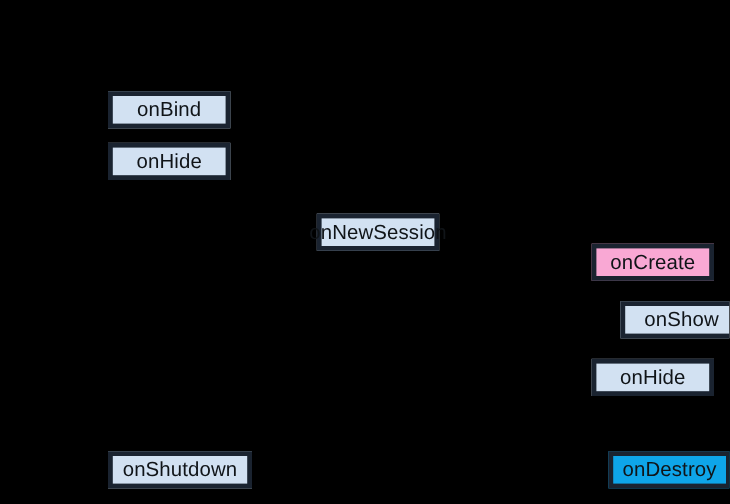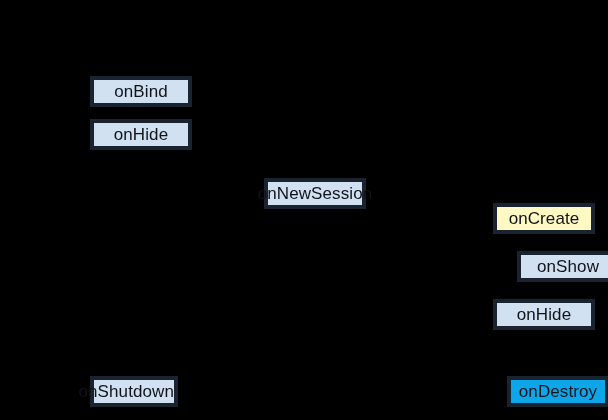--- a/index.html
+++ b/index.html
@@ -45,28 +45,28 @@
 <div id="canvas" style="width: 608px; height: 420px; background: rgb(0, 0, 0);">
     <div class="node" style="left: 90px; top: 76px; width: 102px; height: 31px; background: rgb(210, 225, 242); border-color: rgb(26, 35, 48); color: rgb(16, 20, 24);">
       <span class="node-label">onBind</span>
     </div>
     <div class="node" style="left: 90px; top: 119px; width: 102px; height: 31px; background: rgb(210, 225, 242); border-color: rgb(26, 35, 48); color: rgb(16, 20, 24);">
       <span class="node-label">onHide</span>
     </div>
     <div class="node" style="left: 264px; top: 178px; width: 102px; height: 31px; background: rgb(210, 225, 242); border-color: rgb(26, 35, 48); color: rgb(16, 20, 24);">
       <span class="node-label">onNewSession</span>
     </div>
-    <div class="node" style="left: 493px; top: 203px; width: 102px; height: 31px; background: #fef9c3; border-color: rgb(26, 35, 48); color: rgb(16, 20, 24);">
+    <div class="node" style="left: 493px; top: 203px; width: 102px; height: 31px; background: #f9a8d4; border-color: rgb(26, 35, 48); color: rgb(16, 20, 24);">
       <span class="node-label">onCreate</span>
     </div>
     <div class="node" style="left: 517px; top: 251px; width: 102px; height: 31px; background: rgb(210, 225, 242); border-color: rgb(26, 35, 48); color: rgb(16, 20, 24);">
       <span class="node-label">onShow</span>
     </div>
     <div class="node" style="left: 493px; top: 299px; width: 102px; height: 31px; background: rgb(210, 225, 242); border-color: rgb(26, 35, 48); color: rgb(16, 20, 24);">
       <span class="node-label">onHide</span>
     </div>
-    <div class="node" style="left: 90px; top: 376px; width: 88px; height: 31px; background: rgb(210, 225, 242); border-color: rgb(26, 35, 48); color: rgb(16, 20, 24); justify-content: flex-end;">
+    <div class="node" style="left: 90px; top: 376px; width: 120px; height: 31px; background: rgb(210, 225, 242); border-color: rgb(26, 35, 48); color: rgb(16, 20, 24);">
       <span class="node-label">onShutdown</span>
     </div>
     <div class="node" style="left: 507px; top: 376px; width: 102px; height: 31px; background: #0ea5e9; border-color: rgb(26, 35, 48); color: rgb(16, 20, 24);">
       <span class="node-label">onDestroy</span>
     </div>
   </div>
 
 </body></html>

